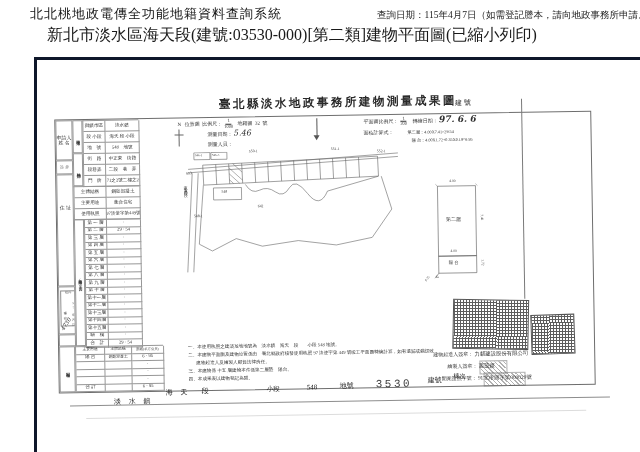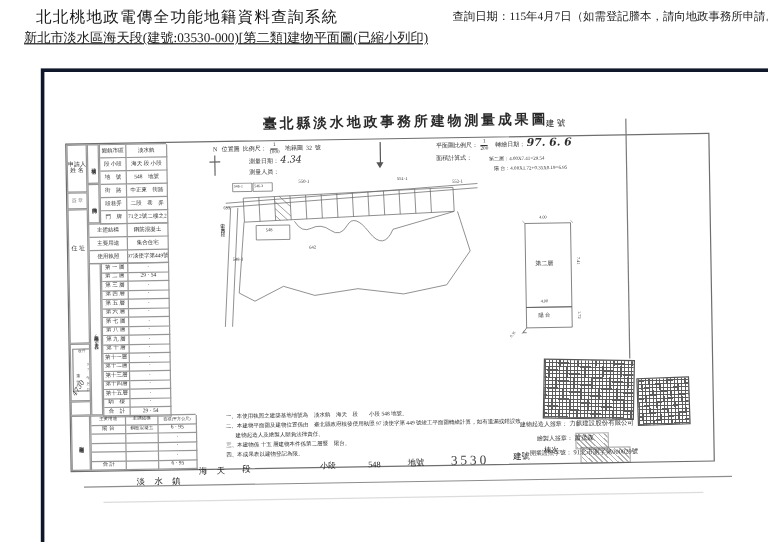--- a/index.html
+++ b/index.html
@@ -3,21 +3,21 @@
 <meta charset="utf-8">
 <style>
   html,body{margin:0;padding:0;background:#fff;}
   body{width:640px;height:452px;position:relative;overflow:hidden;
        font-family:"Liberation Serif","DejaVu Serif",serif;color:#222;}
   .abs{position:absolute;}
   .nw{white-space:nowrap;line-height:1;}
   
   .sys-title{left:30px;top:7px;font-size:13px;color:#141414;letter-spacing:1px;}
   .qdate{left:377px;top:11px;font-size:9.5px;color:#222;}
-  .subtitle{left:20px;top:27px;font-size:11px;color:#1a1a1a;text-decoration:underline;}
+  .subtitle{left:47px;top:27px;font-size:16px;color:#1a1a1a;}
   
   .frame{left:10px;top:57px;width:618px;height:392px;border:3px solid #0f172a;background:#fff;margin-left:24px;}
   
   .scan{left:16px;top:28px;width:548px;height:335px;transform:rotate(-0.95deg);transform-origin:40% 40%;}
   .doc-title{font-size:11.5px;font-weight:bold;letter-spacing:2.5px;color:#2a2a2a;}
   .form-box{left:3px;top:28px;width:535px;height:272px;border:1px solid #6e6e6e;}
   .cell{position:absolute;box-sizing:border-box;border:0.5px solid #979797;
         display:flex;align-items:center;justify-content:center;
         font-size:5px;line-height:1.05;color:#333;white-space:nowrap;overflow:hidden;}
   .vtxt{writing-mode:vertical-rl;text-orientation:upright;letter-spacing:0.5px;}
@@ -198,21 +198,21 @@
         <span>比例尺：</span><span class="frac">
             <span class="top">1</span>
             <span>1000</span>
           </span>&nbsp;
         <span>地籍圖</span>&nbsp;
         <span>32</span>&nbsp;
         <span>號</span>
       </div>
       <div class="abs nw t5" style="left:152px;top:12px;">
         <span>測量日期：</span>
-        <span class="hand" style="font-size:8px;">4.34</span>
+        <span class="hand" style="font-size:8px;">5.46</span>
       </div>
       <div class="abs nw t5" style="left:152px;top:24px;">測量人員：</div>
 
       <div class="abs" style="left:258px;top:2px;width:8px;height:24px;">
         <div class="abs" style="left:3px;top:0;width:1px;height:18px;background:#555;"></div>
         <div class="abs" style="left:0px;top:17px;width:0;height:0;border-left:3.5px solid transparent;border-right:3.5px solid transparent;border-top:5px solid #555;"></div>
       </div>
       <div class="abs" style="left:119px;top:11px;width:9px;height:17px;">
         <div class="abs" style="left:4px;top:0;width:1px;height:17px;background:#666;"></div>
         <div class="abs" style="left:0;top:5px;width:9px;height:1px;background:#666;"></div>
@@ -305,20 +305,20 @@
         <span style="font-size:5.4px;">91北市測字第000029號</span>
       </div>
     </div>
 
     <div class="abs nw" style="left:58px;top:308px;font-size:7px;letter-spacing:3px;">淡 水 鎮</div>
     <div class="abs nw" style="left:110px;top:300px;font-size:7px;letter-spacing:3px;">海 天</div>
     <div class="abs nw" style="left:146px;top:299px;font-size:7px;">段</div>
     <div class="abs nw" style="left:211px;top:298px;font-size:6.5px;">小段</div>
     <div class="abs nw" style="left:251px;top:297px;font-size:7px;">548</div>
     <div class="abs nw" style="left:284px;top:296px;font-size:7px;">地號</div>
-    <div class="abs nw" style="left:320px;top:293px;font-size:11px;letter-spacing:2.5px;color:#3d3d3d;font-family:Liberation Serif, serif;">3530</div>
+    <div class="abs nw" style="left:320px;top:293px;font-size:11px;letter-spacing:2.5px;color:#3d3d3d;font-family:Liberation Mono, monospace;">3530</div>
     <div class="abs nw" style="left:372px;top:292px;font-size:7px;">建號</div>
     <div class="abs nw" style="left:398px;top:288px;font-size:6px;">棟次</div>
     <div class="abs" style="left:14px;top:314px;width:540px;height:1px;background:#8d8d8d;"></div>
     <div class="abs" style="left:30px;top:327px;width:500px;height:1px;background:#dcdcdc;"></div>
 
   </div>
 </div>
 
 </body></html>

